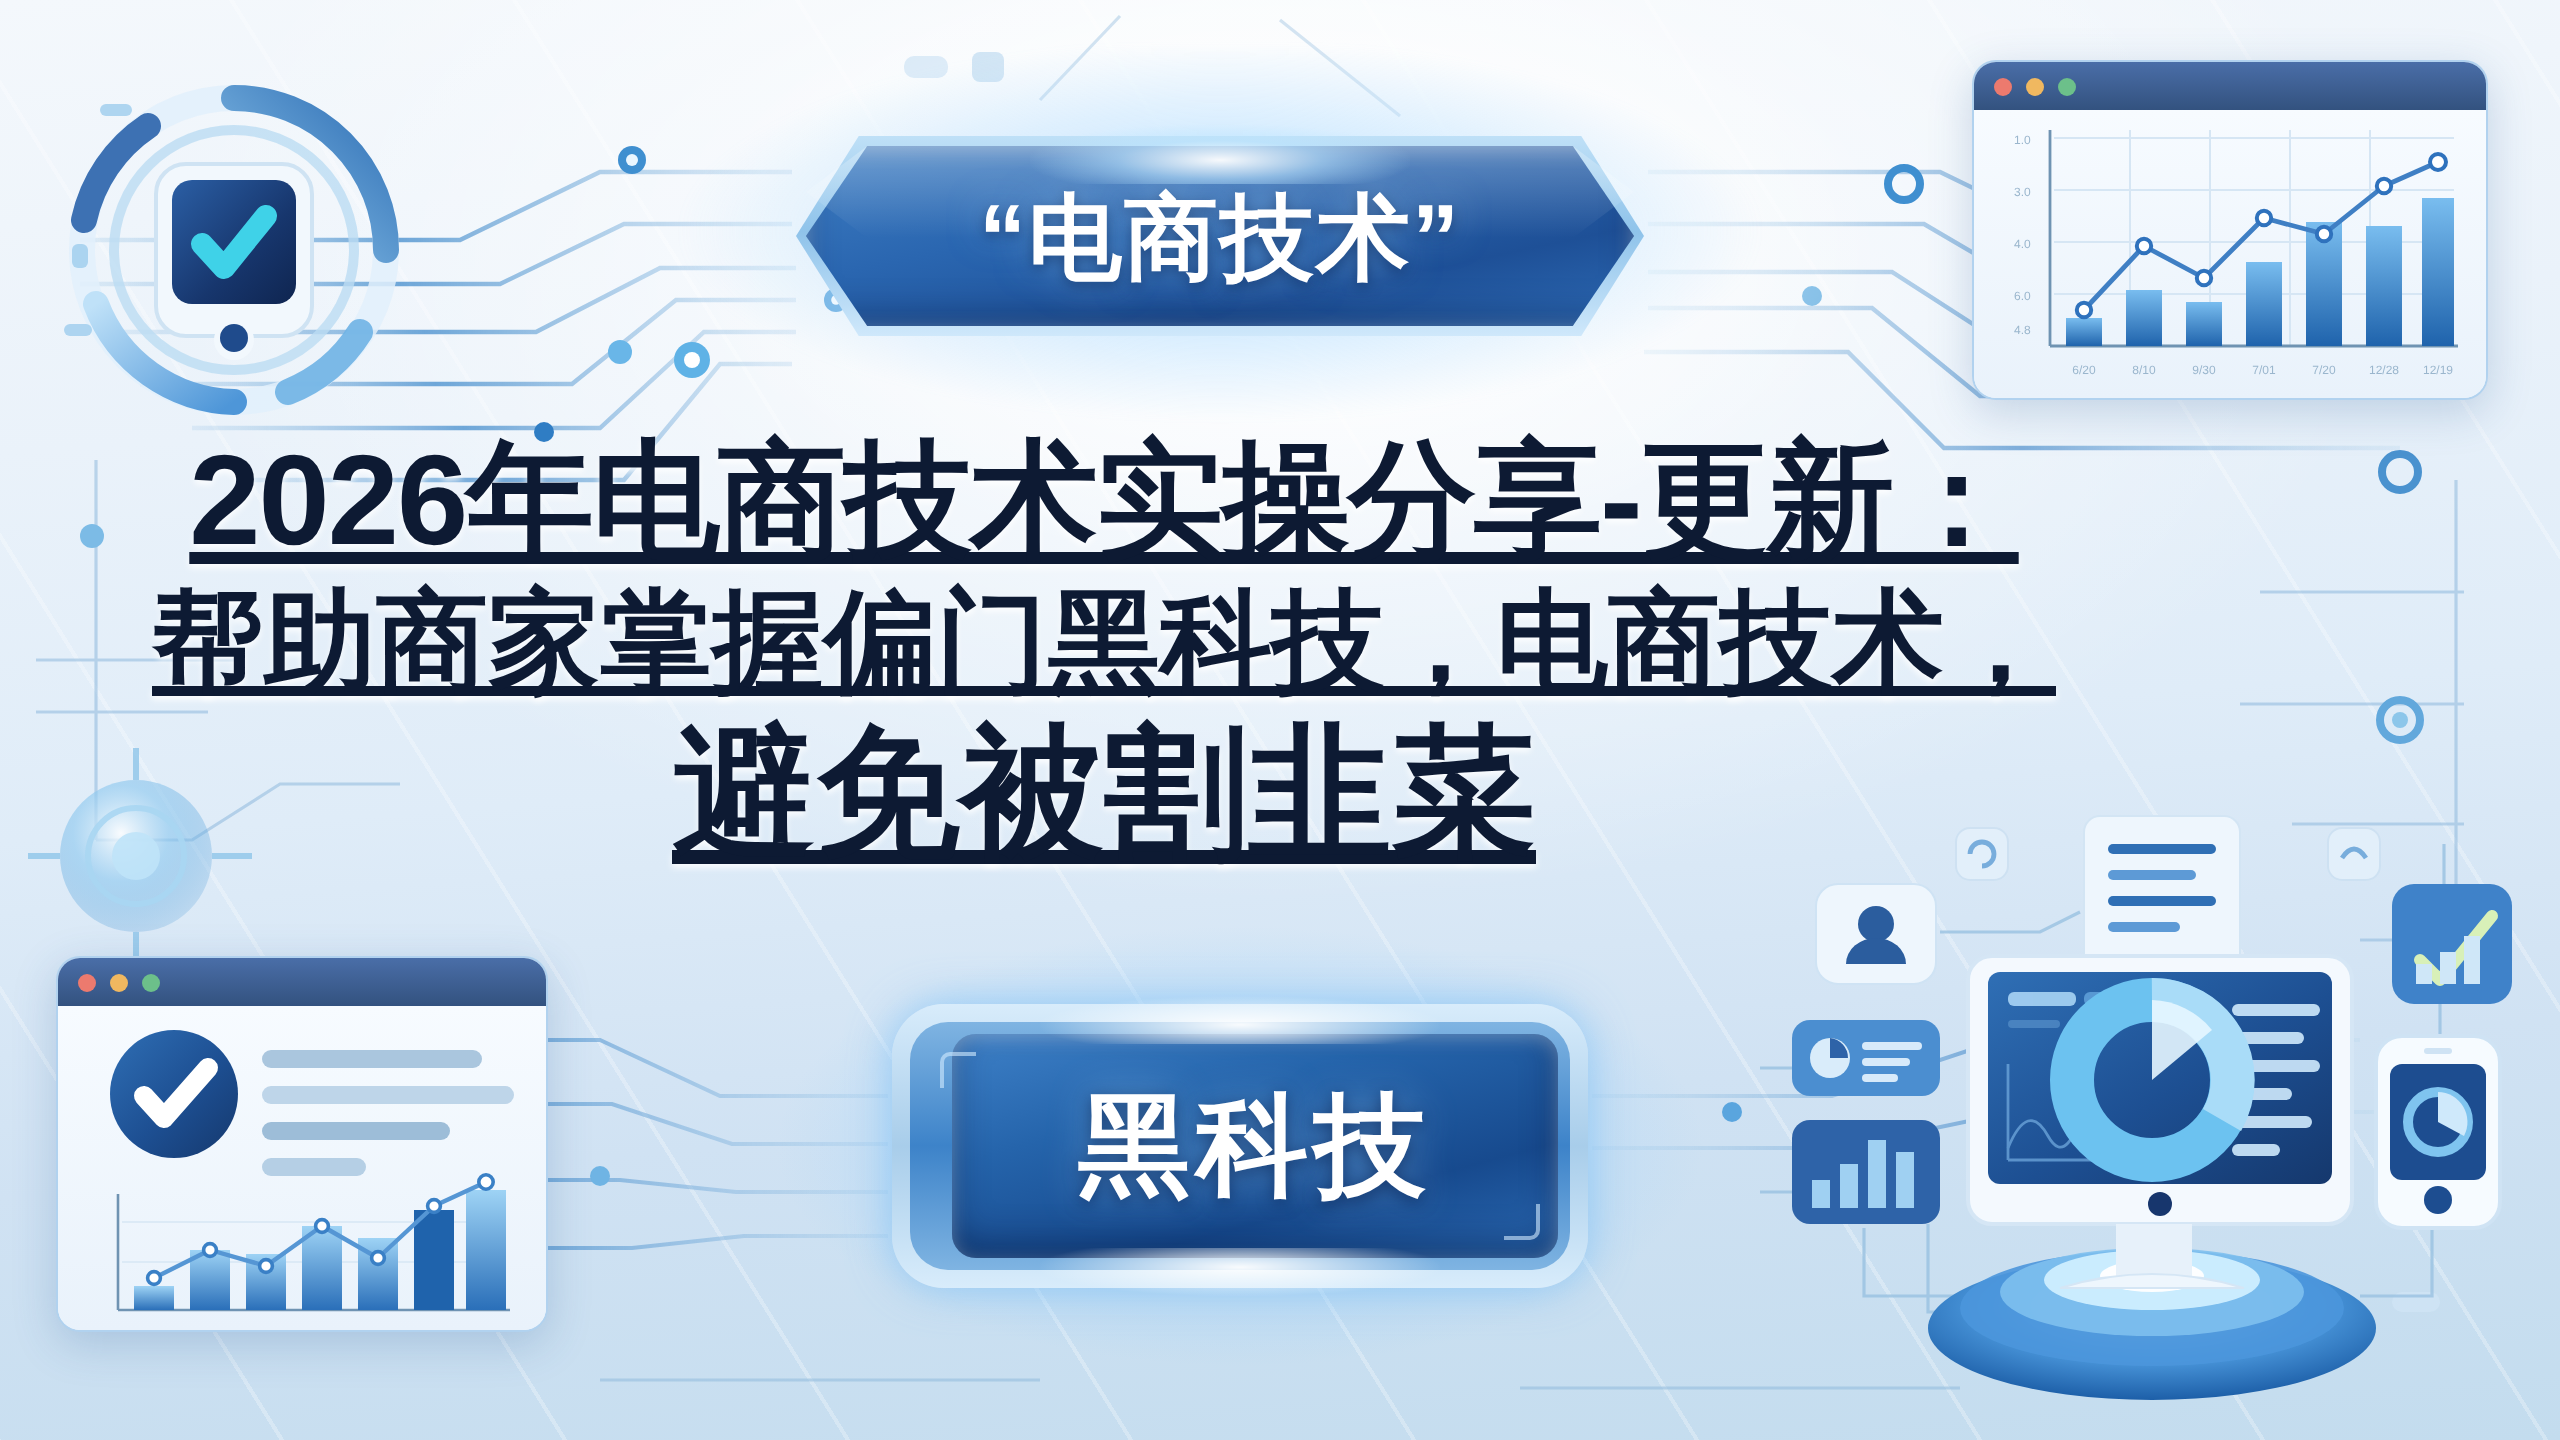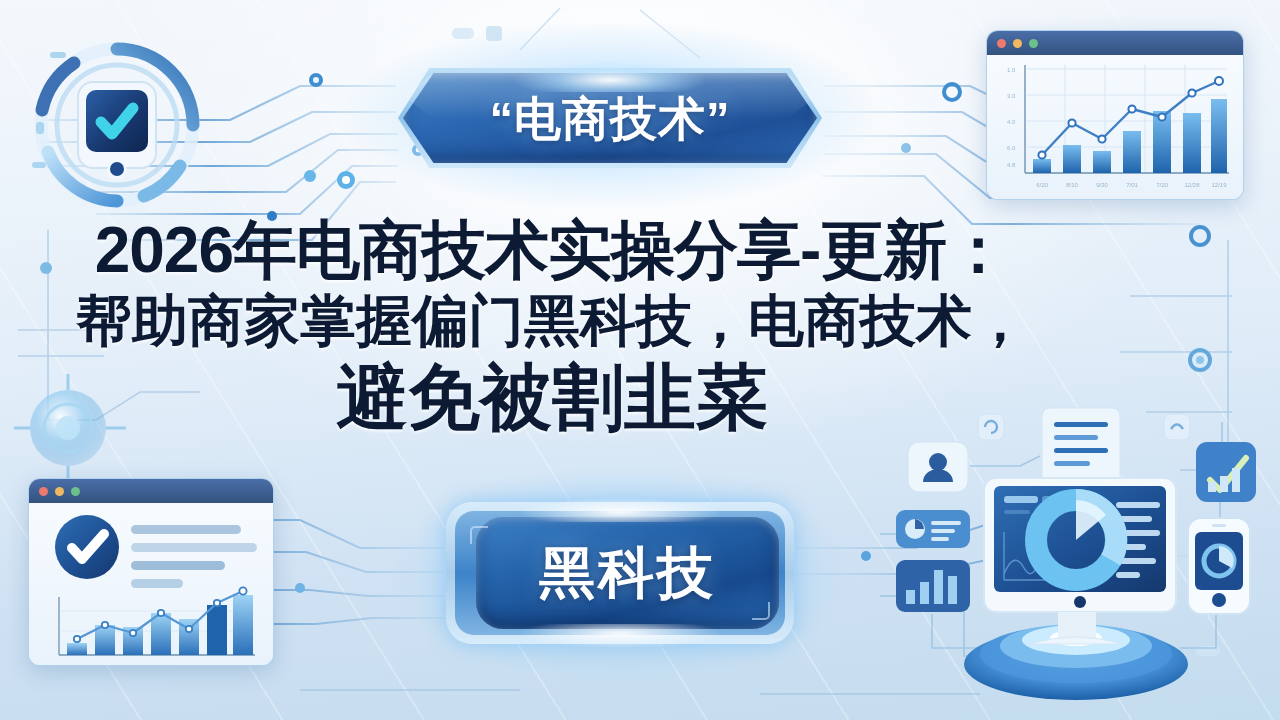--- a/index.html
+++ b/index.html
@@ -68,21 +68,21 @@
   .hex-spark{
     position:absolute;left:50%;top:-6px;transform:translateX(-50%);
     width:190px;height:30px;
     background:radial-gradient(ellipse at 50% 60%, rgba(255,255,255,.95) 0%, rgba(190,230,255,.55) 38%, rgba(190,230,255,0) 72%);
     z-index:4;pointer-events:none;
   }
 
   
   .headline{
     position:absolute;left:0;top:218px;width:1104px;text-align:center;
-    color:#0d1a33;z-index:6;
+    color:#0d1a33;z-index:6;text-decoration:underline;
   }
   .h-l1{
     font-size:64px;font-weight:800;line-height:1.02;letter-spacing:-1px;
     white-space:nowrap;
     text-shadow:0 2px 3px rgba(255,255,255,.85);
   }
   .h-l2{
     font-size:56px;font-weight:800;line-height:1.16;letter-spacing:0px;
     white-space:nowrap;margin-top:6px;
     text-shadow:0 2px 3px rgba(255,255,255,.85);
@@ -102,21 +102,21 @@
   .cta-outer{
     position:absolute;inset:0;border-radius:26px;
     background:linear-gradient(180deg,#d8ecfb 0%,#a8cdea 50%,#d8ecfb 100%);
     box-shadow:0 0 22px rgba(120,190,245,.7);
   }
   .cta-mid{
     position:absolute;left:9px;top:9px;right:9px;bottom:9px;border-radius:19px;
     background:linear-gradient(180deg,#7fb4e2 0%,#3d83c9 50%,#7fb4e2 100%);
   }
   .cta-inner{
-    position:absolute;left:15px;top:15px;right:15px;bottom:15px;border-radius:27px;
+    position:absolute;left:15px;top:15px;right:15px;bottom:15px;border-radius:12px;
     background:linear-gradient(165deg,#3e81c8 0%,#2564ab 34%,#174a8e 70%,#2a69b2 100%);
     box-shadow:inset 0 2px 9px rgba(255,255,255,.3), inset 0 -7px 18px rgba(0,18,55,.45);
     display:flex;align-items:center;justify-content:center;margin-left:15px;
   }
   .cta-text{
     color:#fff;font-size:56px;font-weight:700;letter-spacing:3px;line-height:1;
     text-shadow:0 2px 8px rgba(8,35,85,.7), 0 0 20px rgba(170,220,255,.45);
   }
   .cta-spark-t{
     position:absolute;left:50%;top:-4px;transform:translateX(-50%);

